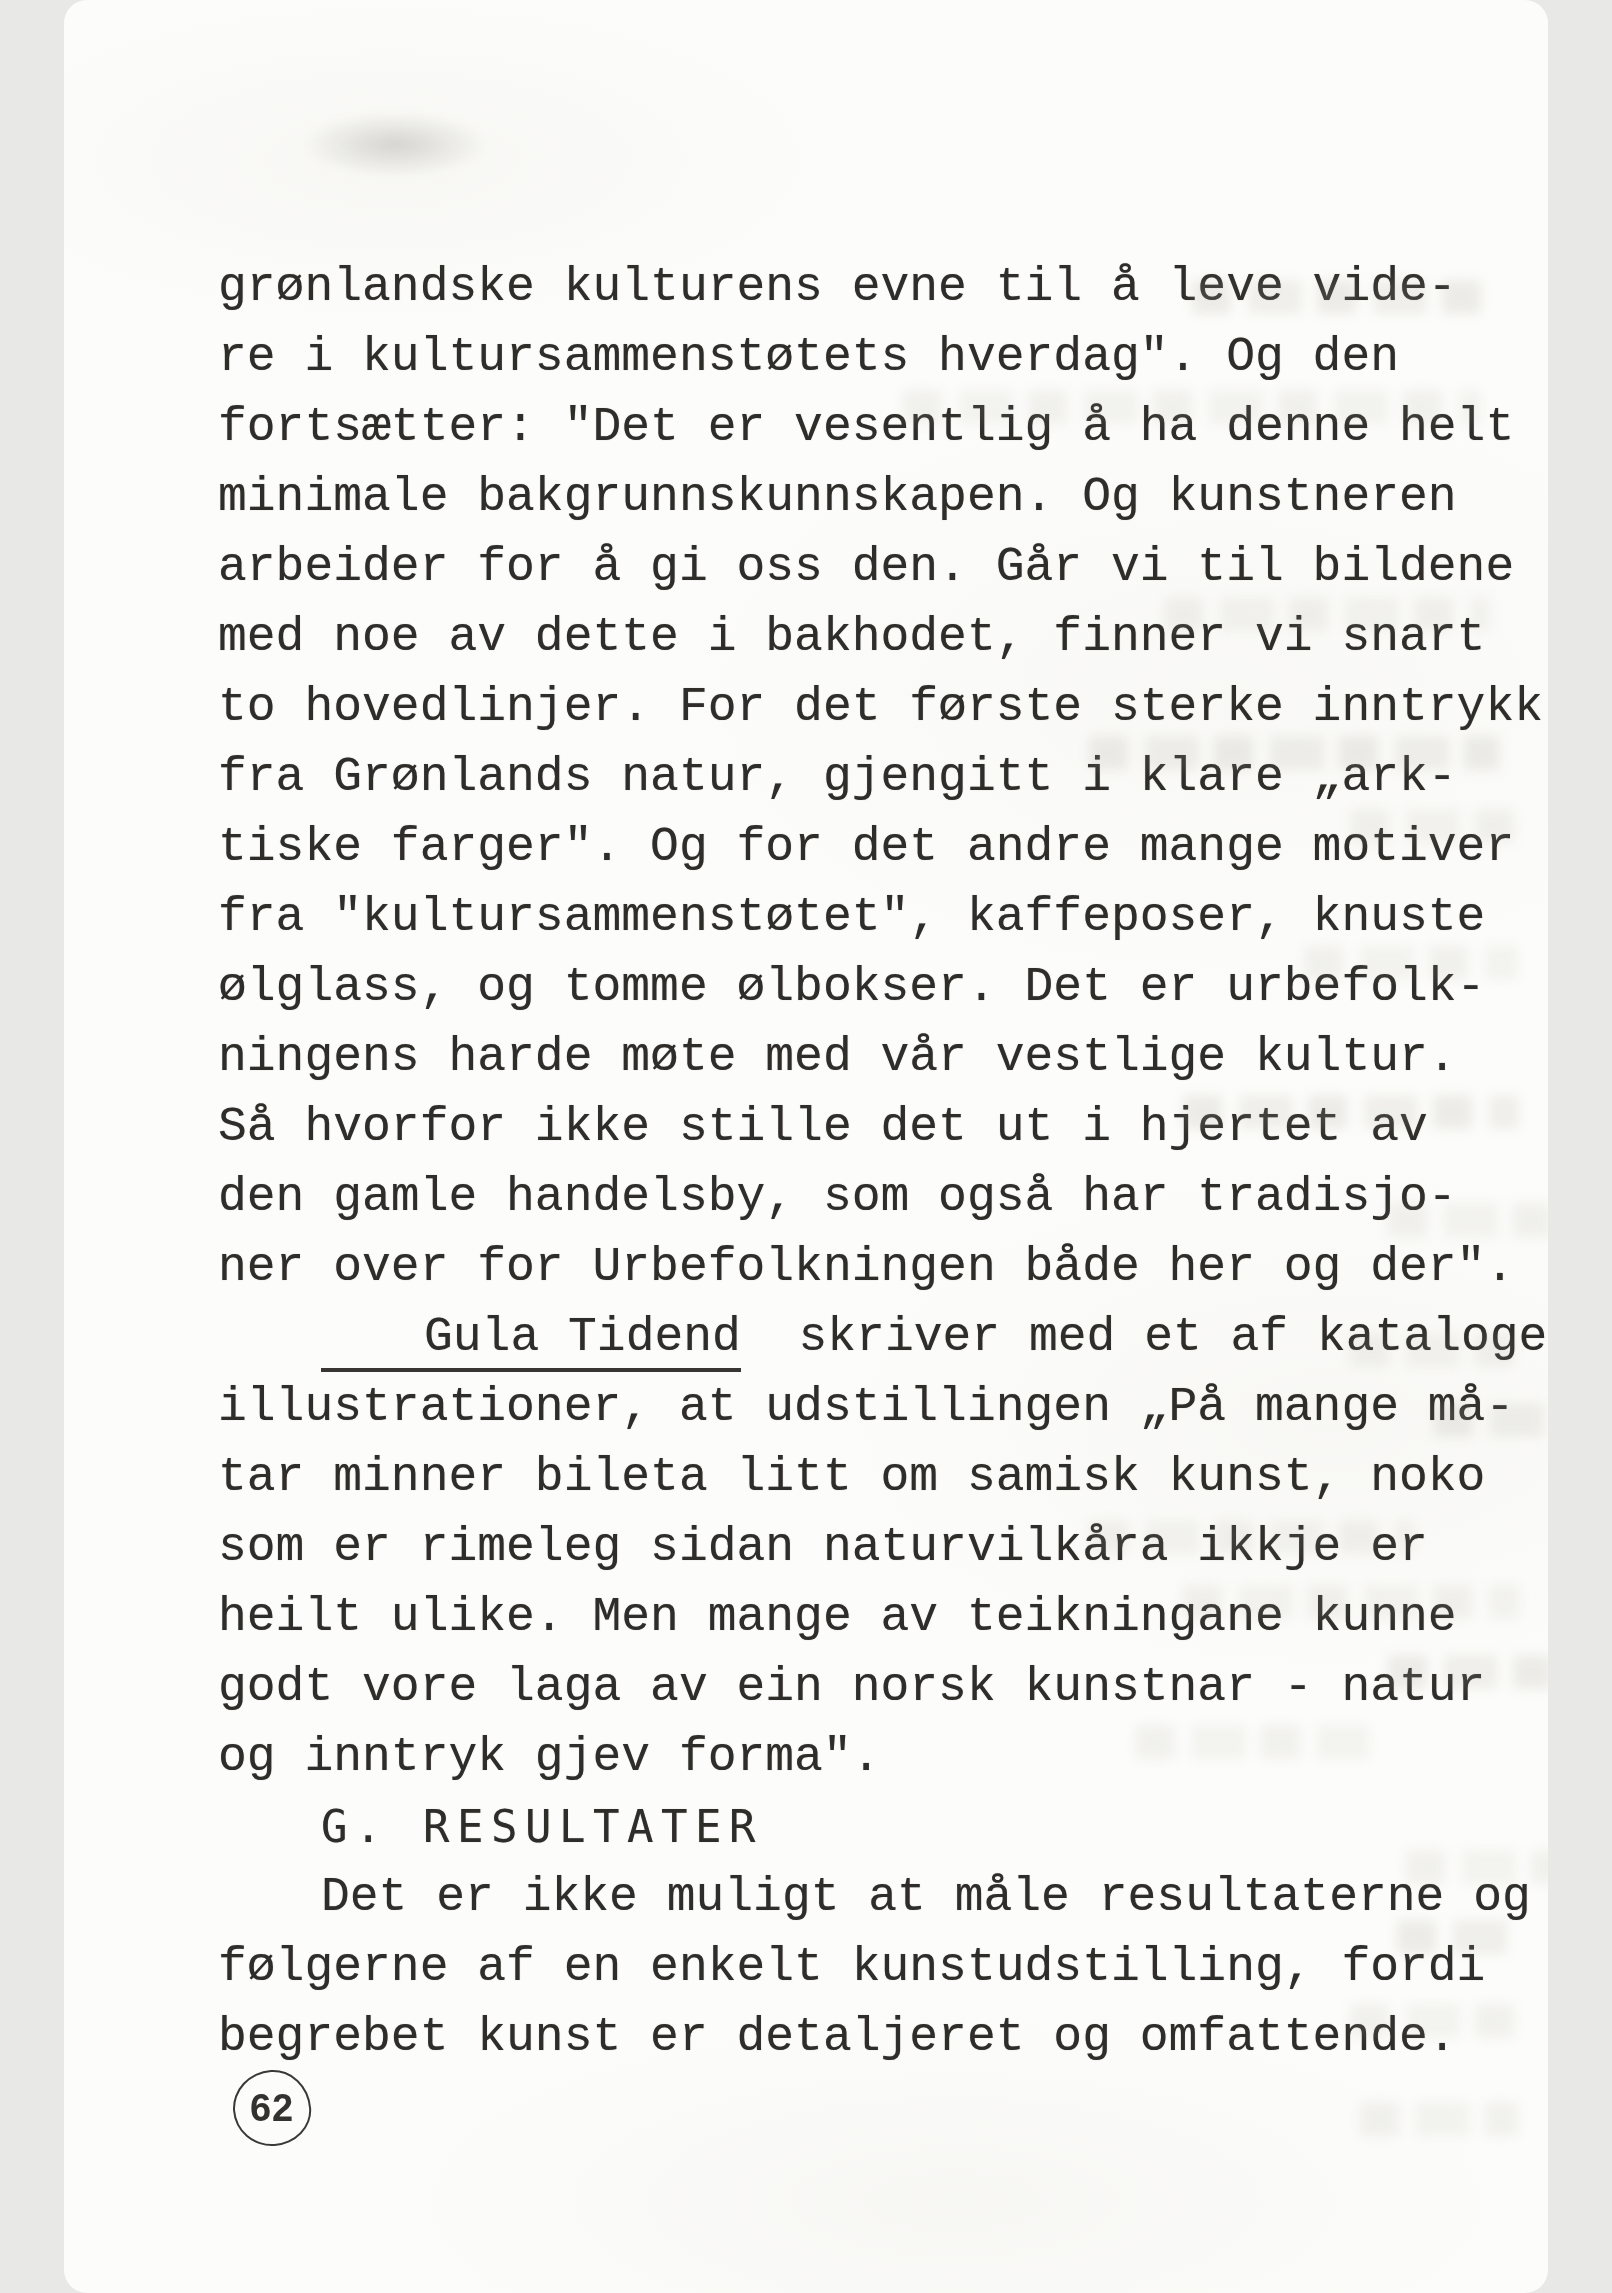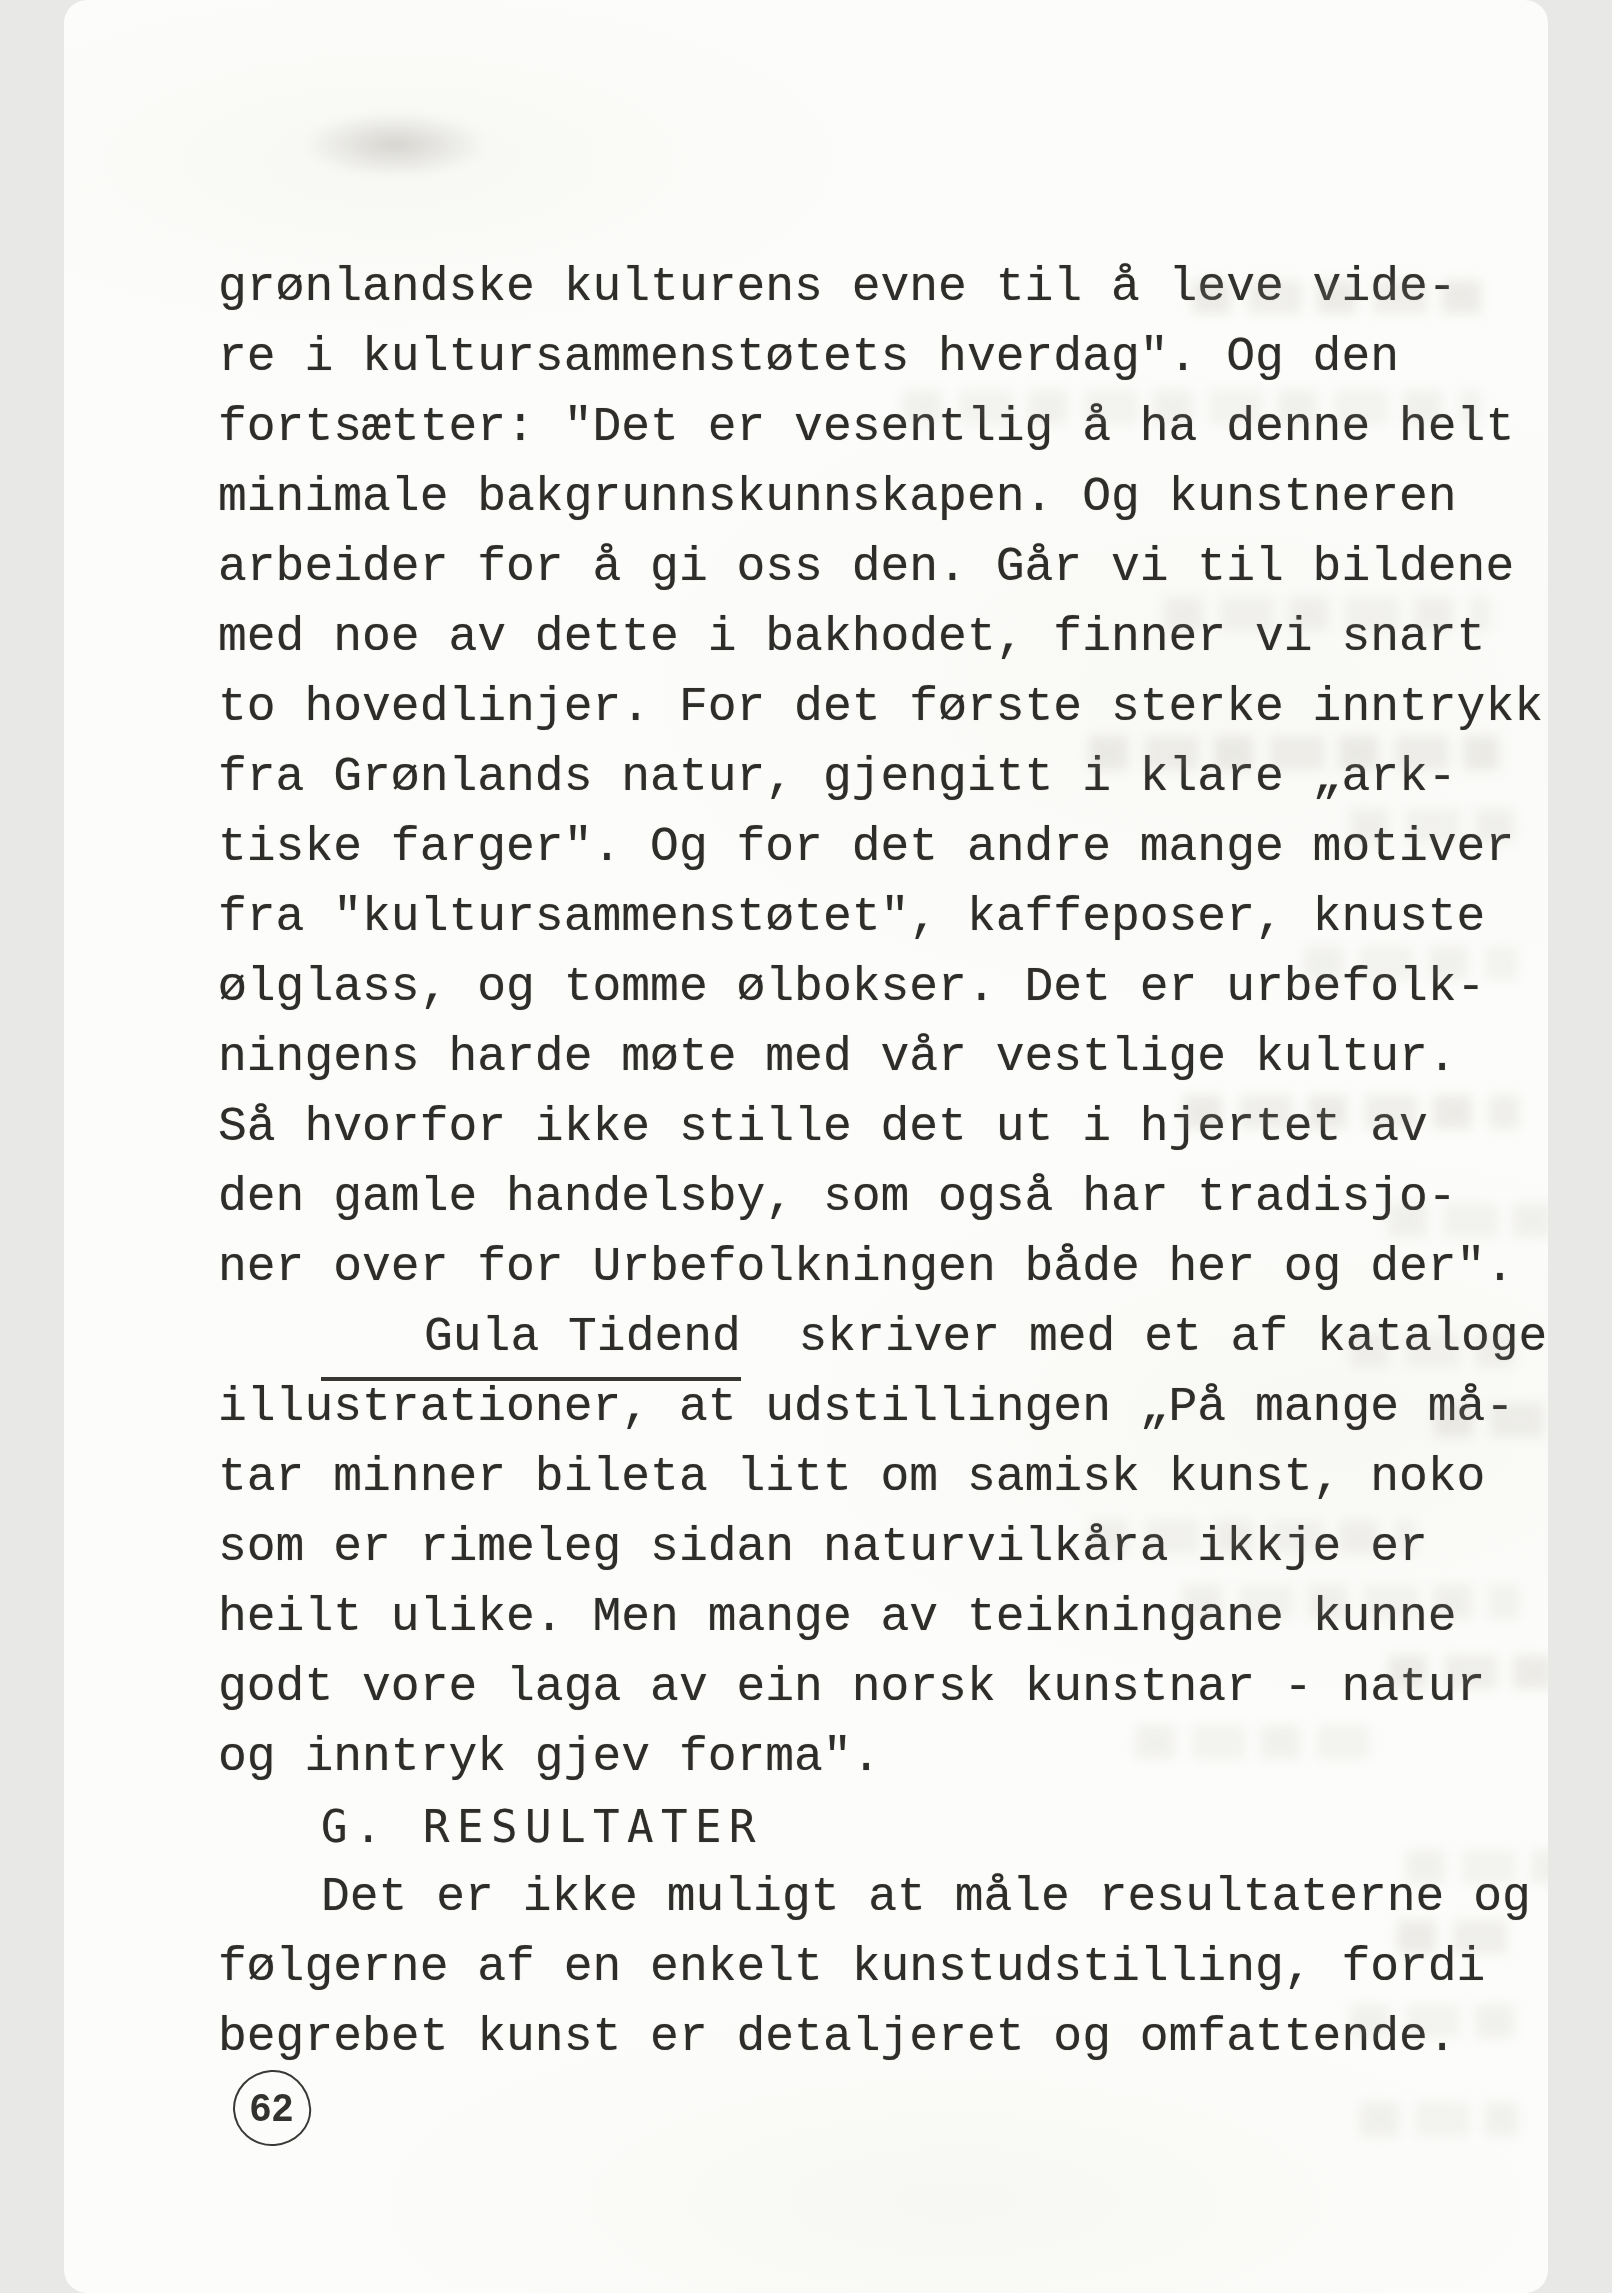--- a/index.html
+++ b/index.html
@@ -33,21 +33,21 @@
   .line.indent { text-indent: 103px; }
   .line.heading {
     font-family: "DejaVu Sans Mono", monospace;
     font-size: 44px;
     letter-spacing: 7.5px;
     text-shadow: 0 0 0.9px rgba(42,40,36,0.4);
   }
   .u {
     display: inline-block;
     border-bottom: 4.7px solid #383632;
-    padding-bottom: 13px;
+    padding-bottom: 4px;
     line-height: 54px;
   }
   .page-circle {
     position: absolute;
     left: 169px;
     top: 2070px;
     width: 78px;
     height: 76px;
     border: 2.8px solid #3a3936;
     border-radius: 52% 48% 50% 50% / 50% 54% 46% 50%;

